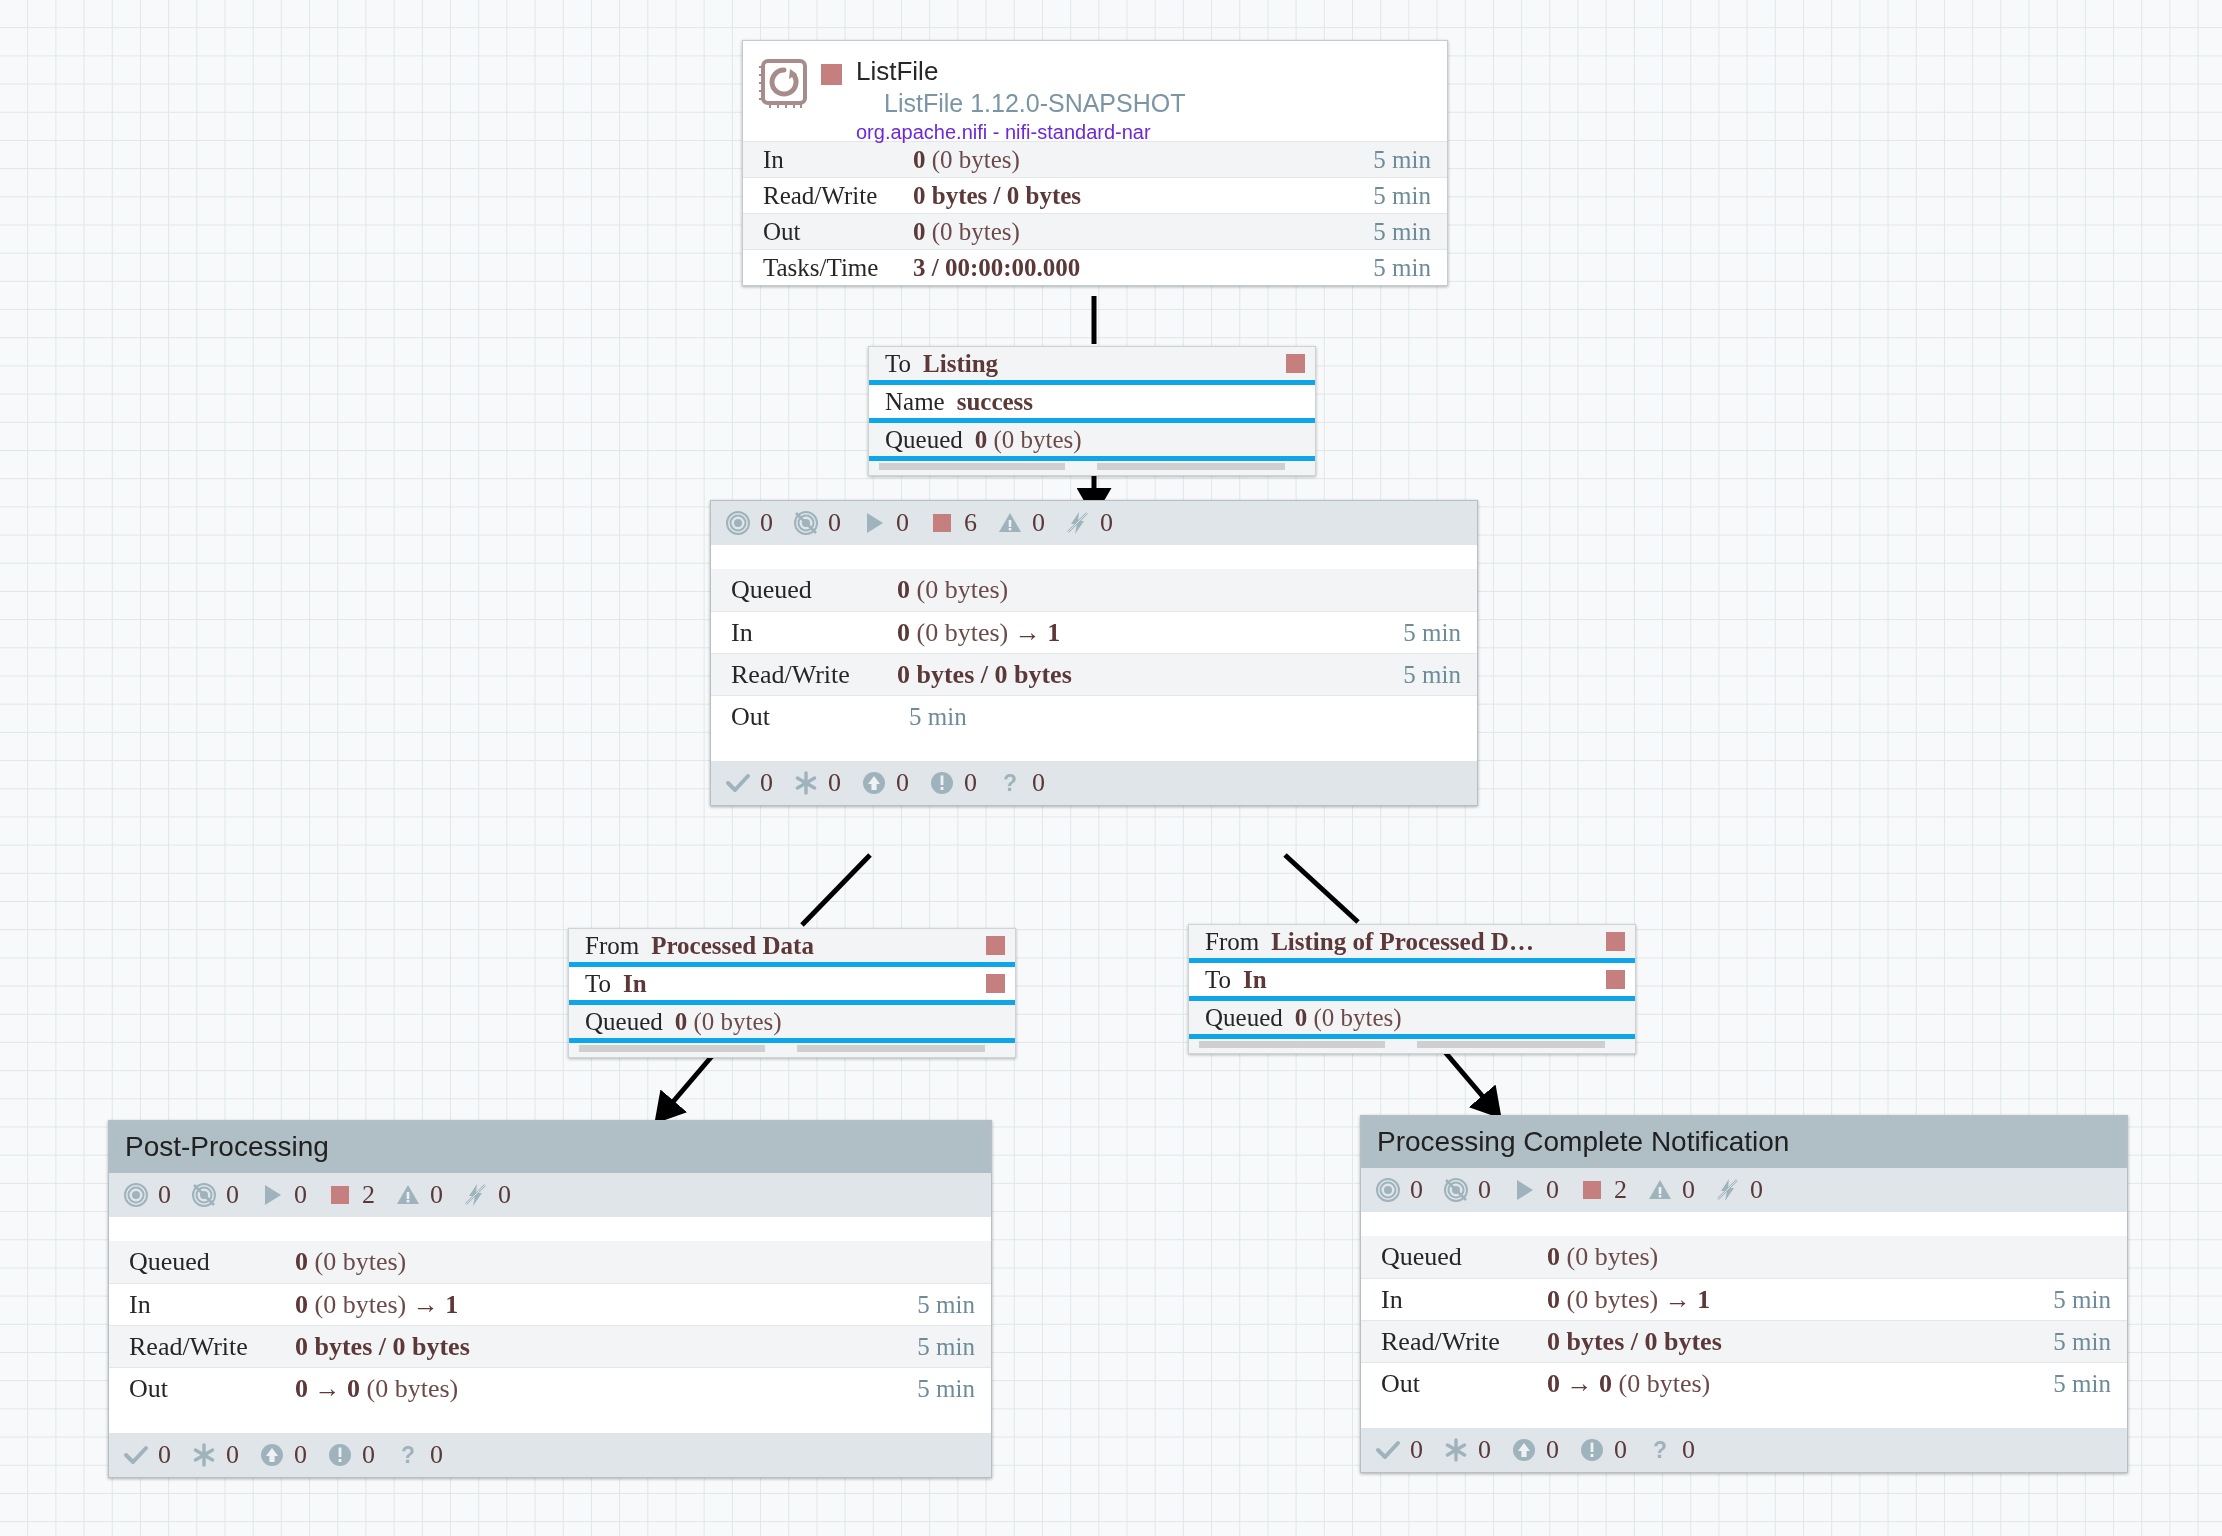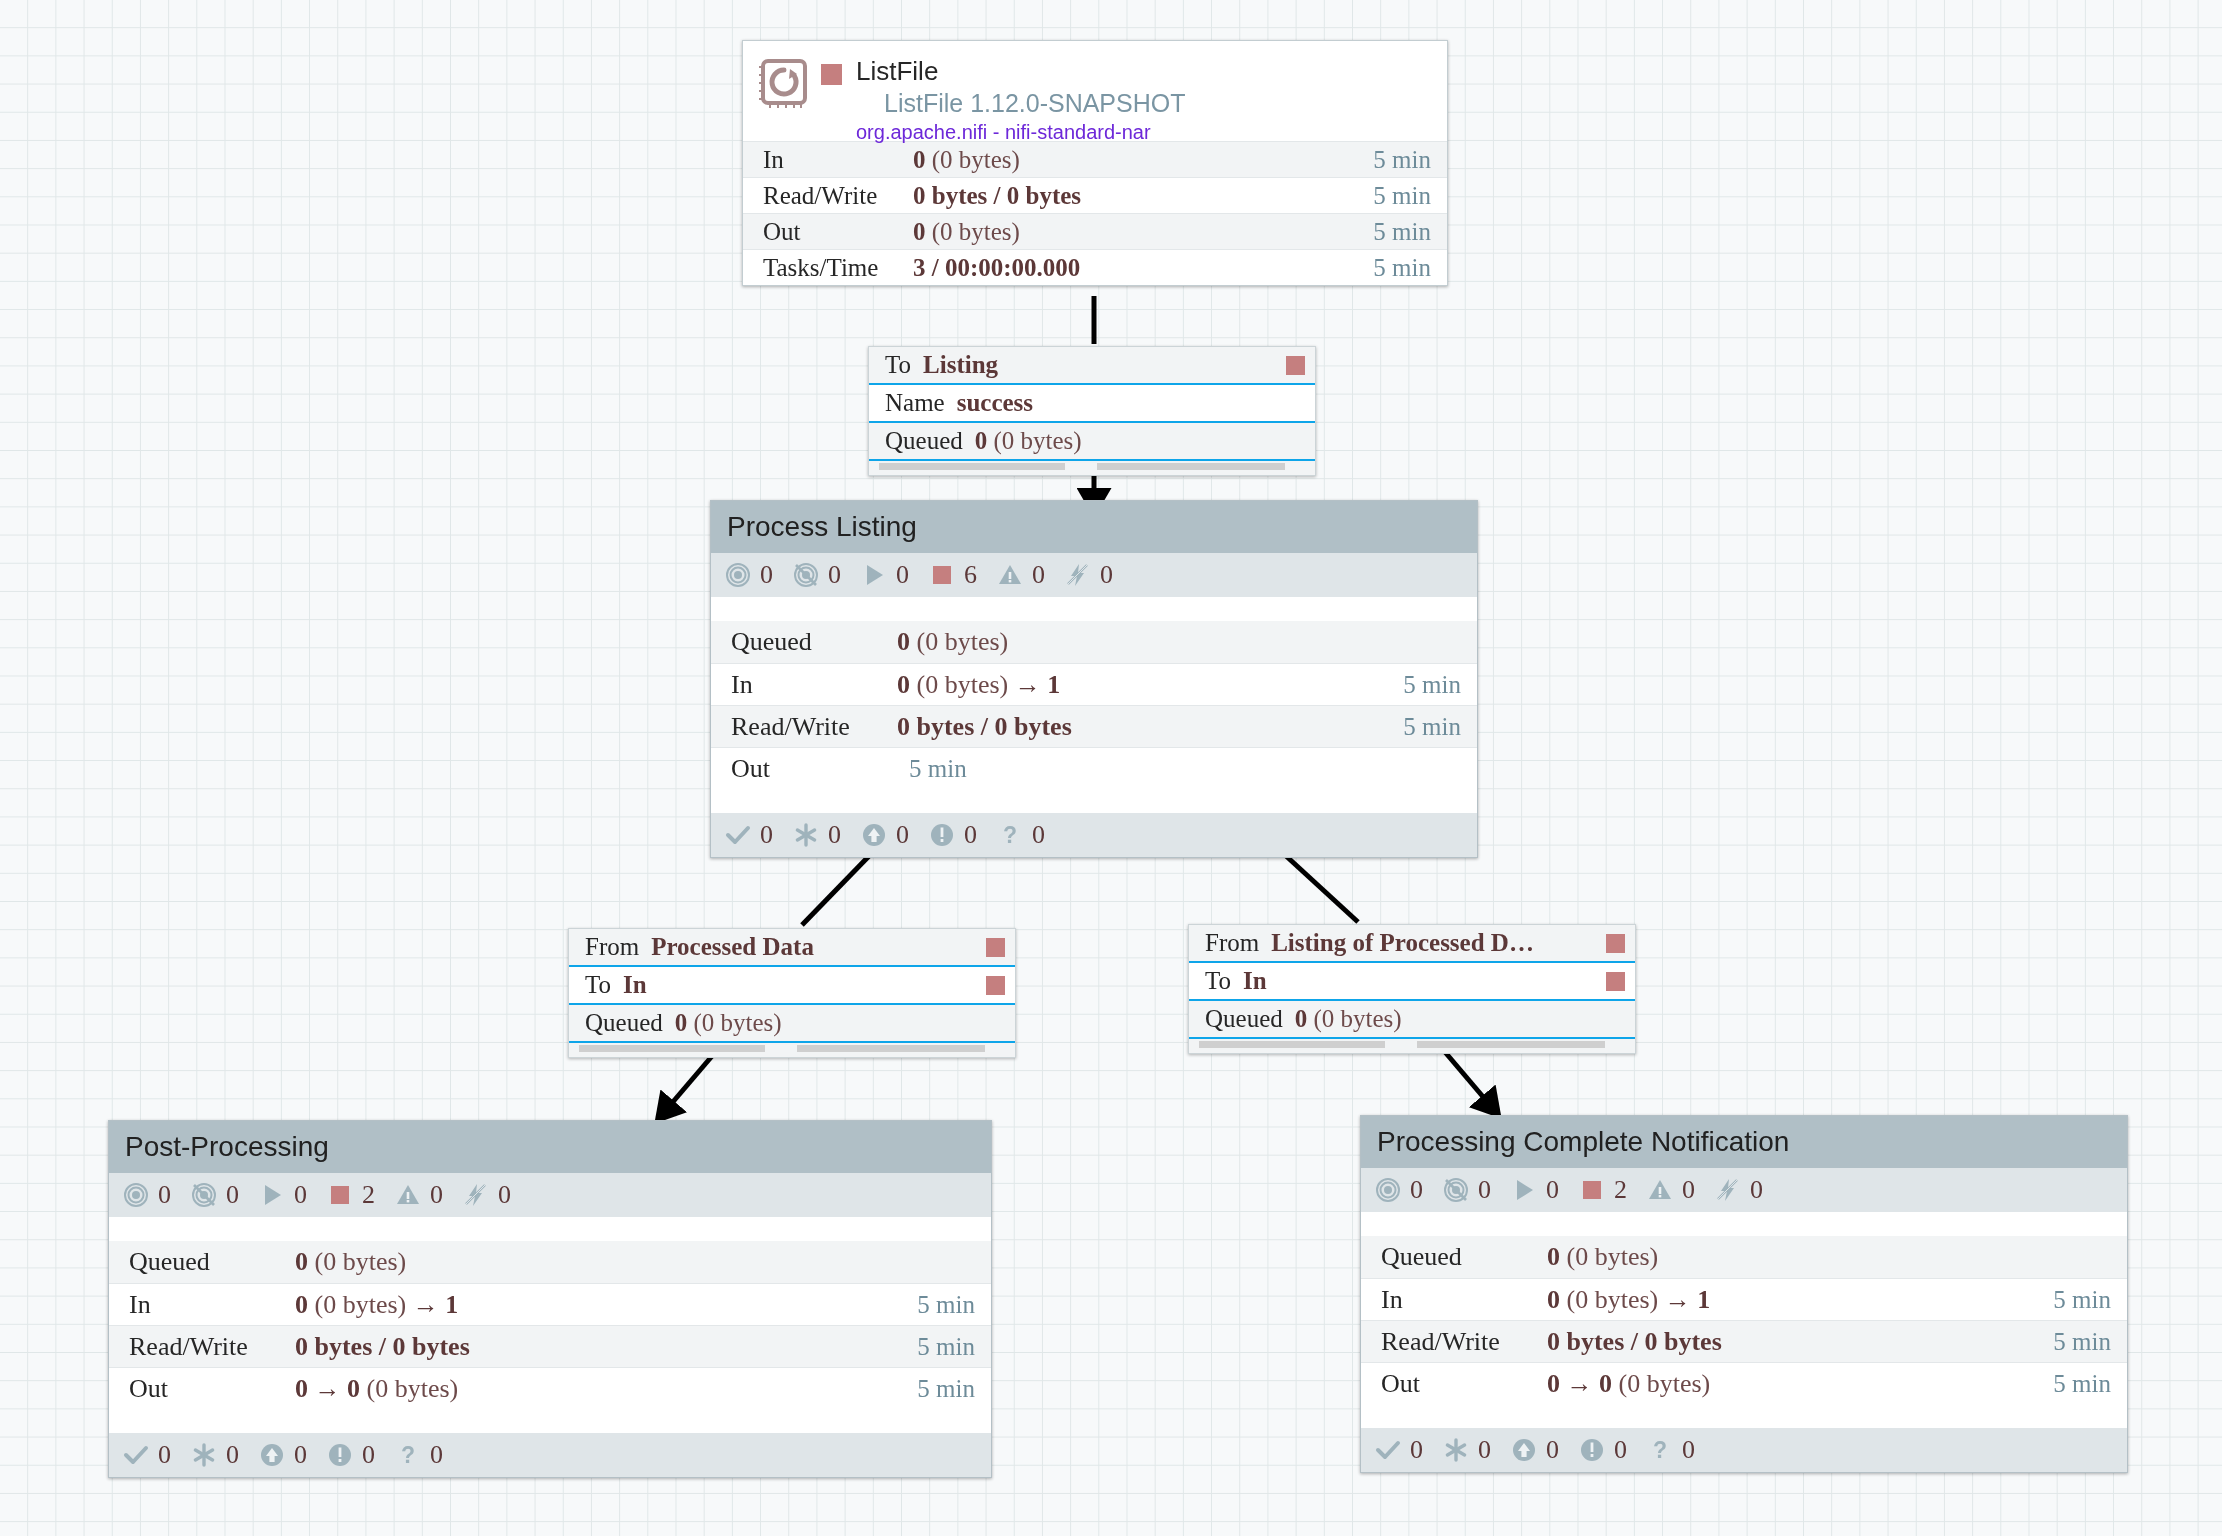--- a/index.html
+++ b/index.html
@@ -127,21 +127,21 @@
     box-shadow: 0 1px 3px rgba(0,0,0,0.28);
   }
   .conn-row {
     display: flex;
     align-items: center;
     height: 38px;
     padding: 0 10px 0 16px;
     box-sizing: border-box;
     font-size: 25px;
     color: #262626;
-    border-bottom: 2px solid #0ea5e9;
+    border-bottom: 5px solid #0ea5e9;
   }
   .conn-row.shade { background: #f2f4f5; }
   .conn-row .ck { flex: 0 0 auto; }
   .conn-row .cv {
     flex: 1 1 auto;
     font-weight: bold;
     color: #5c3838;
     margin-left: 12px;
     white-space: nowrap;
     overflow: hidden;
@@ -312,23 +312,20 @@
           <span class="cv plain"><b>0</b> <span class="paren">(0 bytes)</span></span>
         </div>
       </div>
     <div class="conn-foot">
       <span class="conn-bar" style="left:10px; width:186px;"></span>
       <span class="conn-bar" style="left:228px; width:188px;"></span>
     </div>
   </div>
 
   <div class="node pg" style="left:710px; top:500px; width:768px;">
-    <div class="pg-head">
-      <span class="pg-title">Process Listing</span>
-    </div>
     <div class="pg-compbar" id="pg0-comp">
         <span class="cc">
           <span class="ico">
             <svg width="26" height="26" viewBox="0 0 26 26" class="gi">
               <circle cx="13" cy="13" r="11" fill="none" stroke="#9fb3bc" stroke-width="2"></circle>
         <circle cx="13" cy="13" r="7.5" fill="none" stroke="#9fb3bc" stroke-width="2"></circle>
         <circle cx="13" cy="13" r="4" fill="#9fb3bc"></circle>
             </svg>
           </span>
           <span class="num">0</span>

